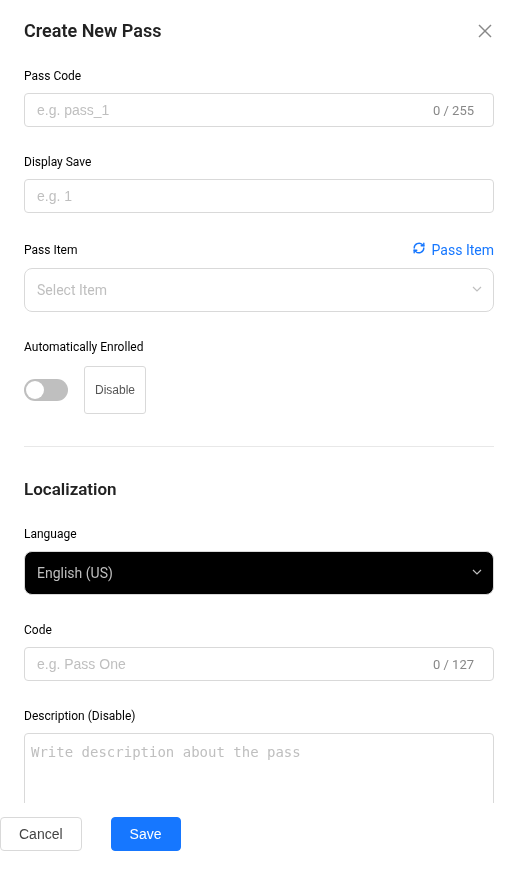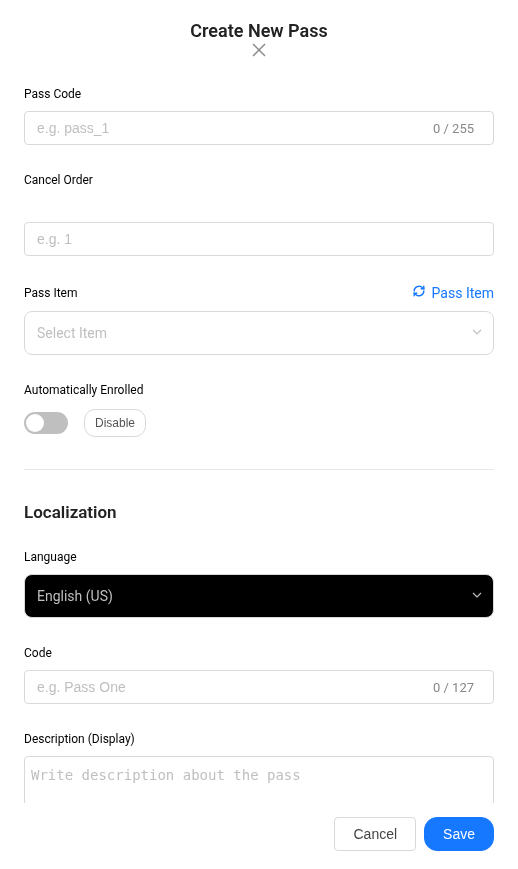--- a/index.html
+++ b/index.html
@@ -1,18 +1,18 @@
 <!DOCTYPE html>
 <html><head>
 <meta charset="utf-8">
 <style>
   * { box-sizing: border-box; margin: 0; padding: 0; }
   html, body { width: 518px; height: 869px; font-family: -apple-system, BlinkMacSystemFont, "Segoe UI", Roboto, Arial, sans-serif; color: #333; background: #fff; }
   .modal { width: 518px; height: 869px; display: flex; flex-direction: column; position: relative; }
-  .header { display: flex; justify-content: space-between; align-items: center; padding: 20px 24px 0 24px; flex-direction: column; }
+  .header { display: flex; justify-content: space-between; align-items: center; padding: 20px 24px 0 24px; }
   .header h1 { font-size: 18px; font-weight: 600; color: #222; }
   .close { width: 18px; height: 18px; cursor: pointer; color: #888; display: flex; align-items: center; justify-content: center; }
   .body { flex: 1; overflow-y: auto; padding: 0 24px; }
   .field { margin-top: 28px; }
   .field-label-row { display: flex; justify-content: space-between; align-items: center; margin-bottom: 10px; }
   .field-label { font-size: 12px; color: #000000; }
   .link-action { display: inline-flex; align-items: center; gap: 6px; color: #1677ff; font-size: 14px; cursor: pointer; }
   .link-action svg { width: 14px; height: 14px; }
   .input-wrap { position: relative; }
   .text-input, .select-input, .textarea-input {
@@ -21,29 +21,29 @@
   }
   .text-input { height: 34px; padding: 0 64px 0 12px; }
   .text-input::placeholder, .textarea-input::placeholder { color: #bfbfbf; font-size: 14px; }
   .counter { position: absolute; right: 20px; top: 50%; transform: translateY(-50%); font-size: 13px; color: #888; }
   .select-input { height: 44px; padding: 0 30px 0 12px; display: flex; align-items: center; color: #bfbfbf; cursor: pointer; position: relative; border-radius: 8px; }
   .select-input.disabled { background: #000000; cursor: not-allowed; }
   .chevron { position: absolute; right: 10px; top: 50%; transform: translateY(-50%); color: #bfbfbf; }
   .toggle-row { display: flex; align-items: center; gap: 16px; margin-top: 12px; }
   .toggle { width: 44px; height: 22px; background: #bfbfbf; border-radius: 11px; position: relative; cursor: pointer; }
   .toggle-knob { width: 18px; height: 18px; background: #fff; border-radius: 50%; position: absolute; top: 2px; left: 2px; }
-  .disable-btn { border: 1px solid #d9d9d9; border-radius: 11px; background: #fff; padding: 6px 10px; font-size: 12px; color: #555; cursor: pointer; }
+  .disable-btn { border: 1px solid #d9d9d9; border-radius: 3px; background: #fff; padding: 16px 10px; font-size: 12px; color: #555; cursor: pointer; }
   .divider { border: none; border-top: 1px solid #e8e8e8; margin-top: 32px; }
   .section-heading { font-size: 17px; font-weight: 600; color: #222; margin-top: 32px; }
   .textarea-input { height: 92px; padding: 10px 6px; resize: none; }
   .textarea-counter { text-align: right; font-size: 13px; color: #888; margin-top: 6px; }
-  .footer { padding: 14px 24px 18px 0; display: flex; justify-content: flex-end; gap: 8px; }
+  .footer { padding: 14px 24px 18px 0; display: flex; gap: 29px; }
   .btn { height: 34px; padding: 0 18px; border-radius: 4px; font-size: 14px; cursor: pointer; border: 1px solid transparent; }
   .btn-cancel { background: #fff; border-color: #d9d9d9; color: #444; }
-  .btn-save { background: #1677ff; color: #fff; border-color: #1677ff; border-radius: 13px; }
+  .btn-save { background: #1677ff; color: #fff; border-color: #1677ff; }
 </style>
 </head>
 <body>
 
 <div class="modal">
 
   <div class="header">
     <h1>Create New Pass</h1>
     <span class="close">
       <svg viewBox="0 0 14 14" width="14" height="14" stroke="currentColor" stroke-width="1.4" fill="none">
@@ -60,24 +60,24 @@
         <span class="field-label">Pass Code</span>
       </div>
       <div class="input-wrap">
         <input type="text" class="text-input" placeholder="e.g. pass_1" style="">
         <span class="counter">0 / 255</span>
       </div>
     </div>
 
     <div class="field">
       <div class="field-label-row">
-        <span class="field-label">Cancel Order</span>
+        <span class="field-label">Display Save</span>
       </div>
       <div class="input-wrap">
-        <input type="text" class="text-input" style="padding-right: 16px; margin-top: 25px;" placeholder="e.g. 1">
+        <input type="text" class="text-input" style="padding-right: 16px;" placeholder="e.g. 1">
       </div>
     </div>
 
     <div class="field">
       <div class="field-label-row">
         <span class="field-label">Pass Item</span>
         <span class="link-action">
           <span>
             <svg viewBox="0 0 16 16" fill="none" stroke="#1677ff" stroke-width="1.6" stroke-linecap="round">
               <path d="M2.5 8a5.5 5.5 0 0 1 9.3-3.9L13.5 5.5"></path>
@@ -134,21 +134,21 @@
         <span class="field-label">Code</span>
       </div>
       <div class="input-wrap">
         <input type="text" class="text-input" placeholder="e.g. Pass One" style="">
         <span class="counter">0 / 127</span>
       </div>
     </div>
 
     <div class="field">
       <div class="field-label-row">
-        <span class="field-label">Description (Display)</span>
+        <span class="field-label">Description (Disable)</span>
       </div>
       <textarea class="textarea-input" placeholder="Write description about the pass" style=""></textarea>
       <div class="textarea-counter">0 / 1024</div>
     </div>
 
   </div>
 
   <div class="footer">
     <button class="btn btn-cancel">Cancel</button>
     <button class="btn btn-save">Save</button>

